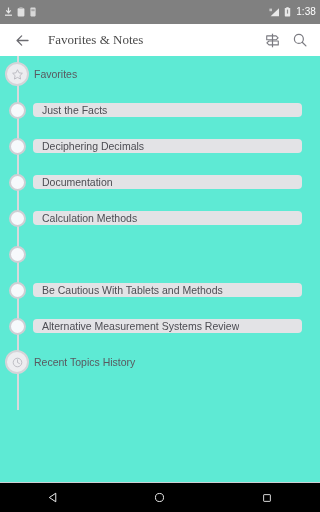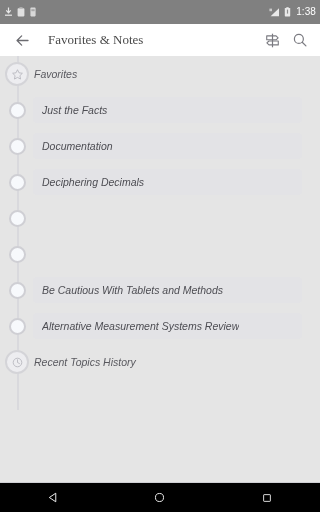--- a/index.html
+++ b/index.html
@@ -88,22 +88,21 @@
     justify-content: center;
     flex: 0 0 28px;
     cursor: pointer;
   }
 
   
   .content {
     flex: 1 1 auto;
     position: relative;
     overflow: hidden;
-    background: #e5e5e5;
-    font-style: italic;
+    background: #5eead4;
   }
 
   .timeline {
     position: relative;
     padding-top: 0;
   }
 
   
   .rail {
     position: absolute;
@@ -158,21 +157,21 @@
     margin-left: 34px;
     font-size: 10.5px;
     color: #59595f;
     white-space: nowrap;
   }
 
   .pill {
     margin-left: 33px;
     margin-right: 18px;
     flex: 1 1 auto;
-    height: 26px;
+    height: 14px;
     background: #e3e3e6;
     border-radius: 4px;
     display: flex;
     align-items: center;
     padding: 0 9px;
     cursor: pointer;
   }
   .pill-label {
     font-size: 10.5px;
     color: #4d4d53;
@@ -290,34 +289,37 @@
           </div>
           <div class="pill">
             <span class="pill-label">Just the Facts</span>
           </div>
         </div>
         <div class="row">
           <div class="node">
             <div class="node-plain"></div>
           </div>
           <div class="pill">
+            <span class="pill-label">Deciphering Decimals</span>
+          </div>
+        </div>
+        <div class="row">
+          <div class="node">
+            <div class="node-plain"></div>
+          </div>
+          <div class="pill">
             <span class="pill-label">Documentation</span>
           </div>
         </div>
         <div class="row">
           <div class="node">
             <div class="node-plain"></div>
           </div>
           <div class="pill">
-            <span class="pill-label">Deciphering Decimals</span>
-          </div>
-        </div>
-        <div class="row">
-          <div class="node">
-            <div class="node-plain"></div>
+            <span class="pill-label">Calculation Methods</span>
           </div>
         </div>
         <div class="row">
           <div class="node">
             <div class="node-plain"></div>
           </div>
         </div>
         <div class="row">
           <div class="node">
             <div class="node-plain"></div>

